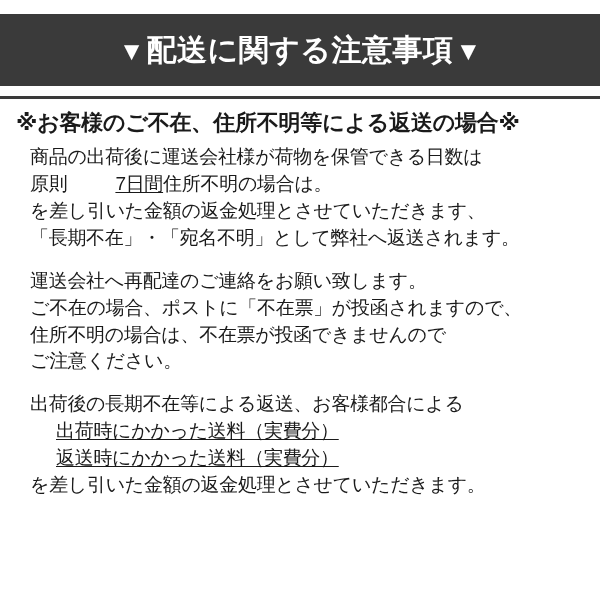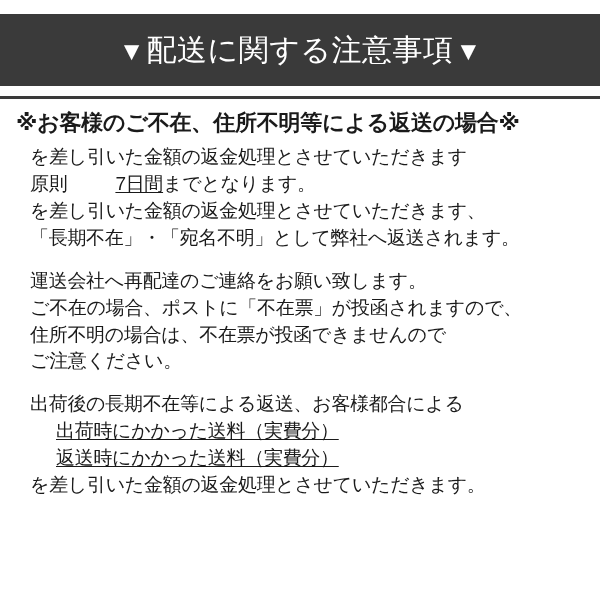--- a/index.html
+++ b/index.html
@@ -35,21 +35,21 @@
   }
   .banner-inner {
     display: flex;
     align-items: center;
     justify-content: center;
     white-space: nowrap;
   }
   .banner-title {
     color: #ffffff;
     font-size: 30px;
-    font-weight: normal;
+    font-weight: bold;
     letter-spacing: 0.5px;
     line-height: 1;
   }
   .tri {
     color: #ffffff;
     font-size: 26px;
     line-height: 1;
     margin: 0 2px;
     position: relative;
     top: 1px;
@@ -118,22 +118,22 @@
     </div>
   </div>
 
   <div class="rule rule-top"></div>
 
   <div class="content">
 
     <p class="subhead">※お客様のご不在、住所不明等による返送の場合※</p>
 
     <div class="line-block">
-      <p class="para tight">を差し引いた金額の返金処理とさせていただきます</p>
-      <p class="para tight"><span>原則</span><span class="u">7日間</span><span>までとなります。</span></p>
+      <p class="para tight">商品の出荷後に運送会社様が荷物を保管できる日数は</p>
+      <p class="para tight"><span>原則</span><span class="u">7日間</span><span>住所不明の場合は。</span></p>
       <p class="para tight">を差し引いた金額の返金処理とさせていただきます、</p>
       <p class="para tight">「長期不在」・「宛名不明」として弊社へ返送されます。</p>
     </div>
 
     <div class="gap-md"></div>
 
     <div class="line-block">
       <p class="para tight">運送会社へ再配達のご連絡をお願い致します。</p>
       <p class="para tight">ご不在の場合、ポストに「不在票」が投函されますので、</p>
       <p class="para tight">住所不明の場合は、不在票が投函できませんので</p>

